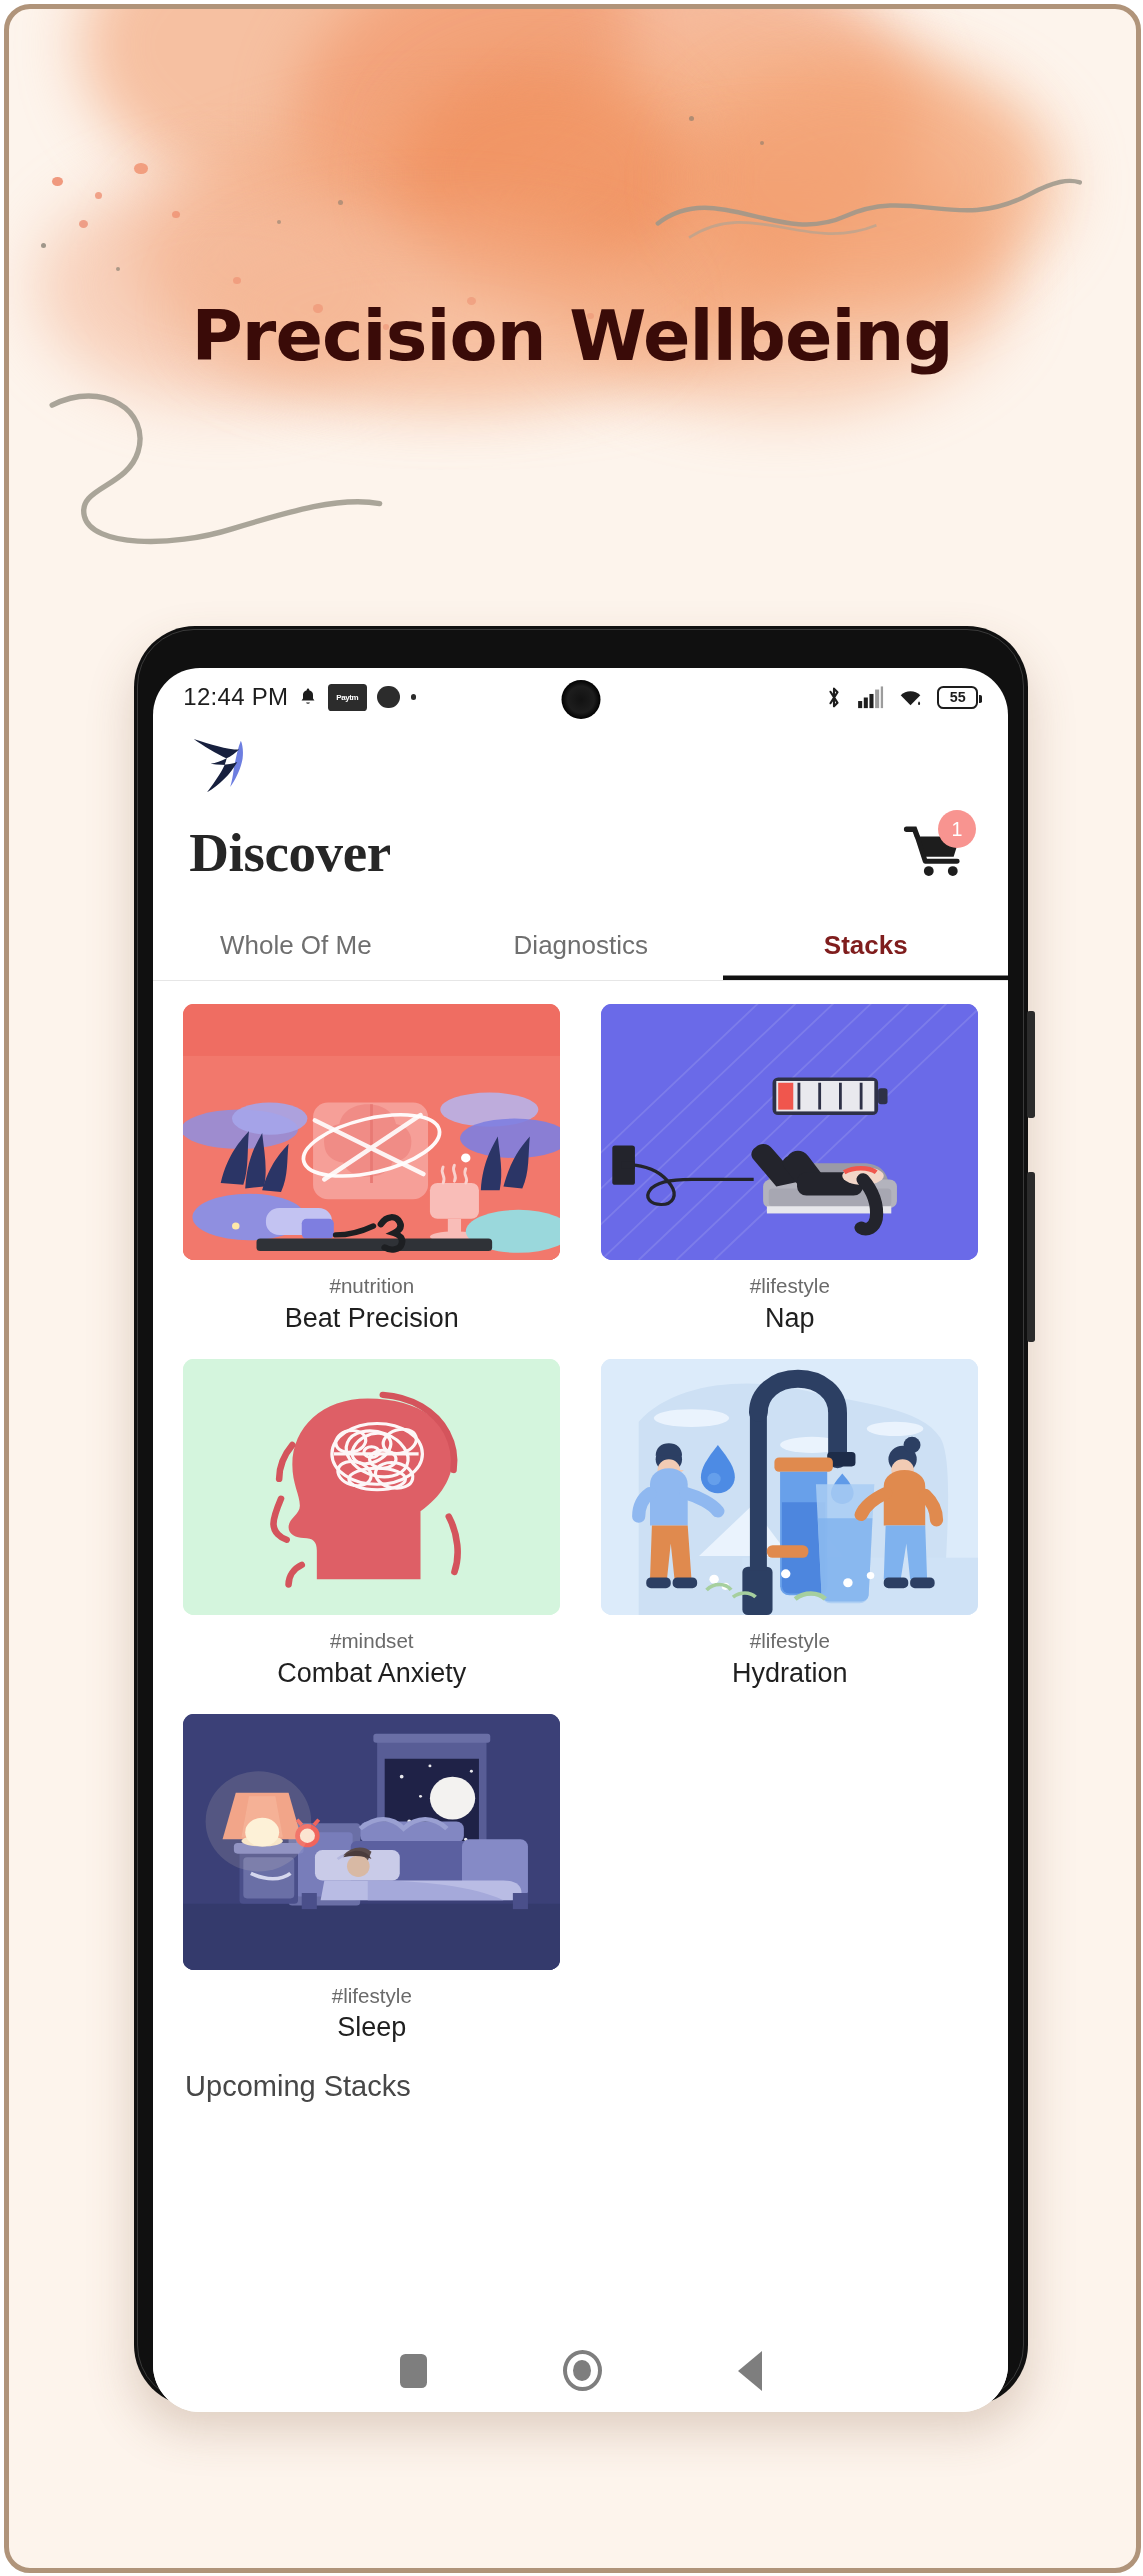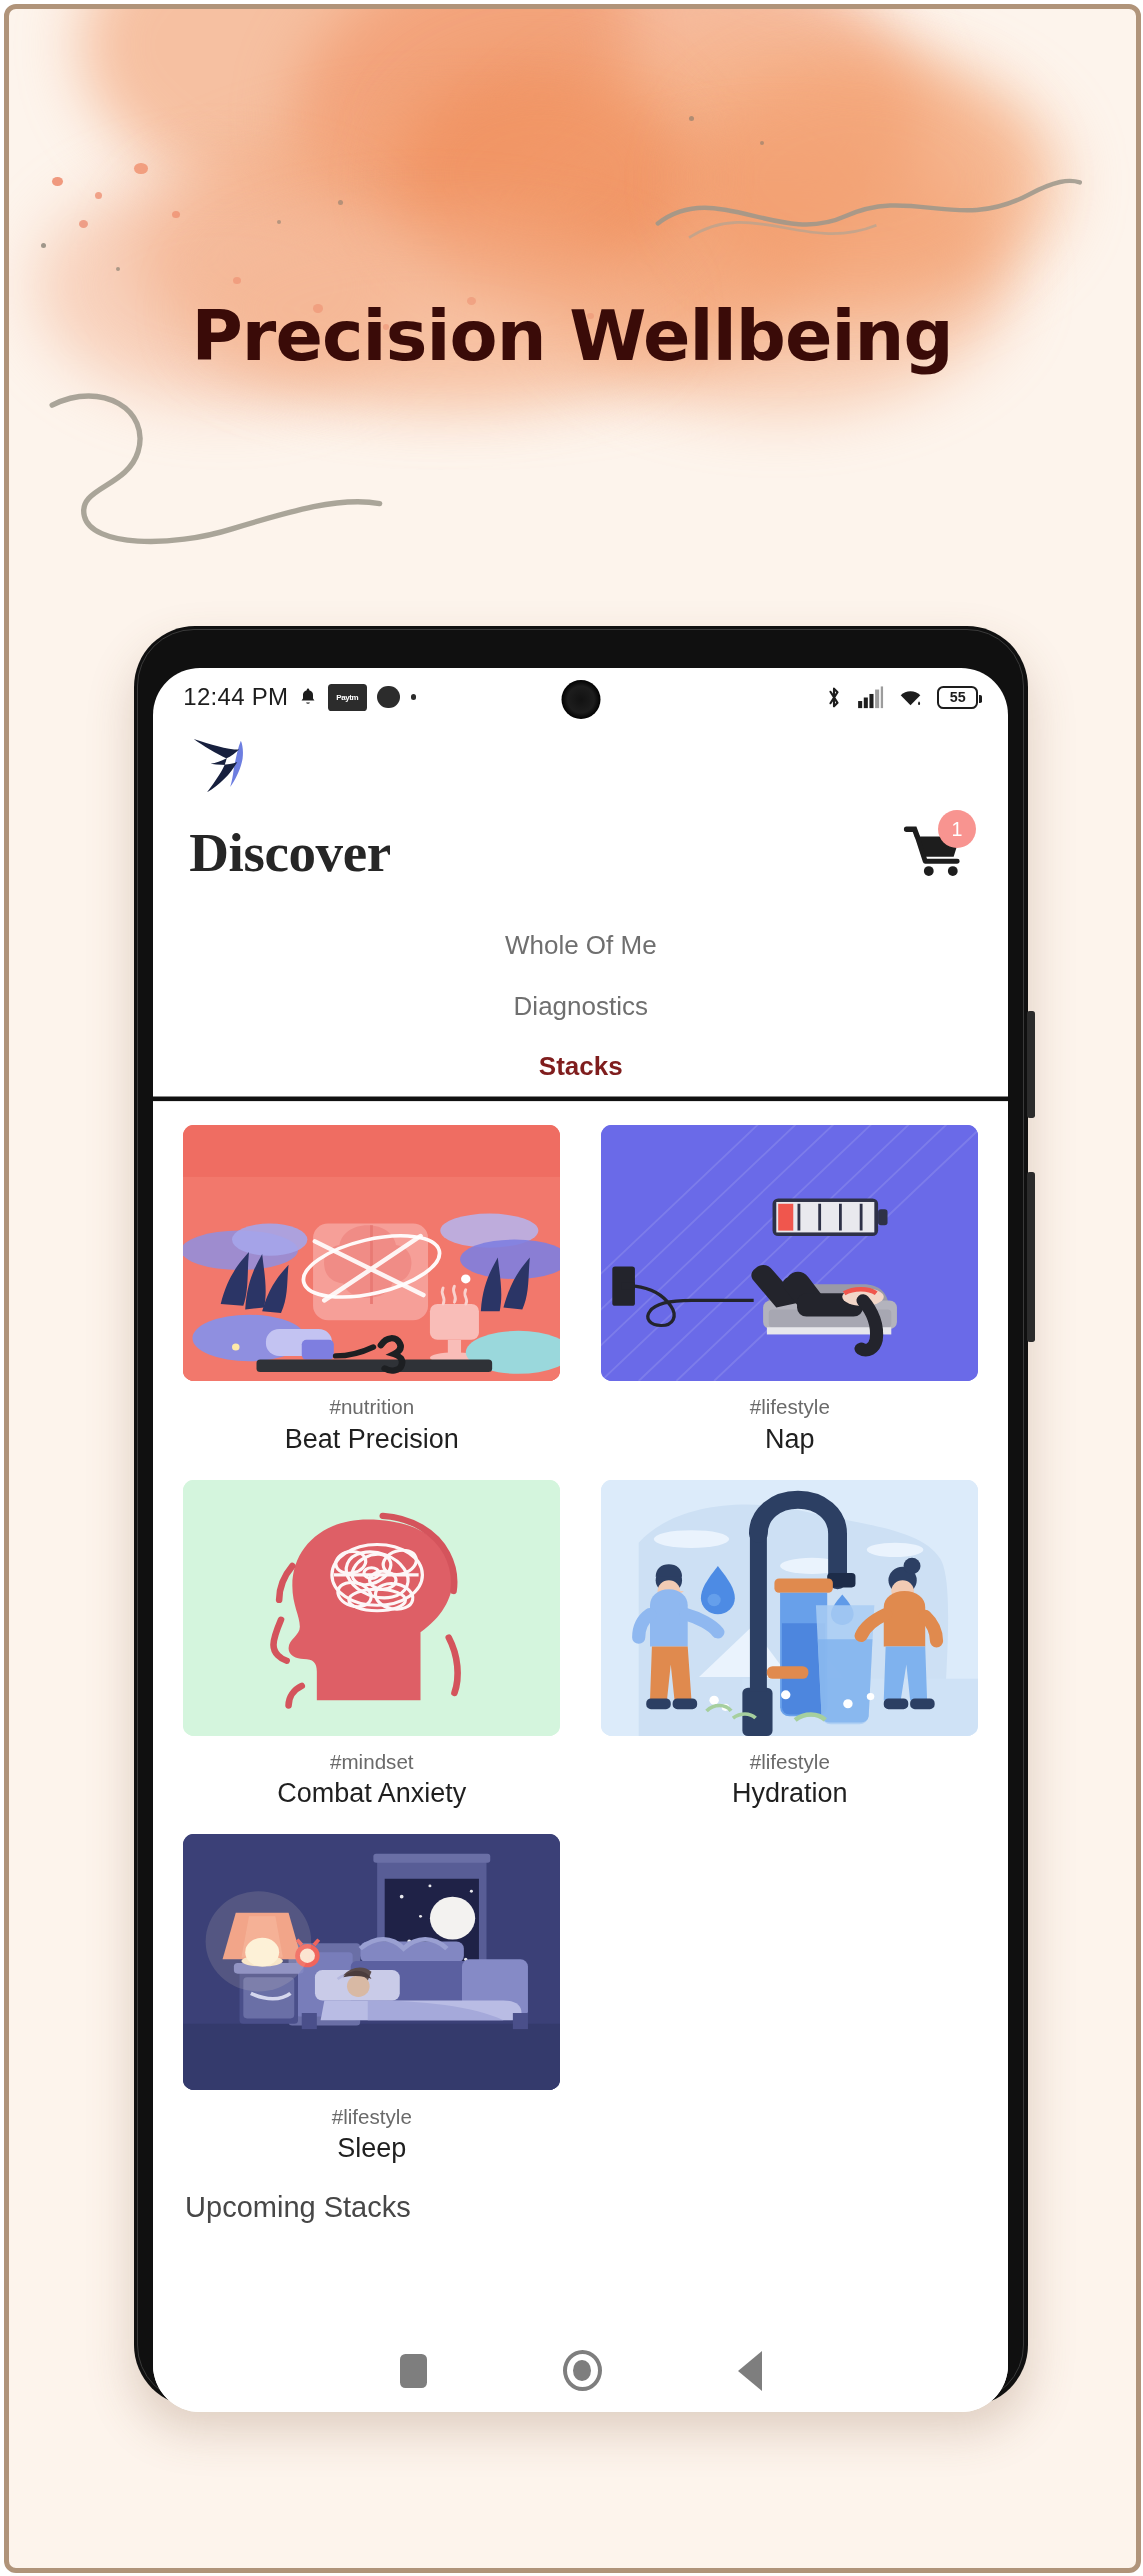--- a/index.html
+++ b/index.html
@@ -11,21 +11,21 @@
     background: #ffffff;
     font-family: "Liberation Sans", sans-serif;
   }
 
   
   #poster {
     position: absolute;
     left: 3.6px; top: 3.6px;
     width: 1137px; height: 2569px;
     border: 5.4px solid #b0947a;
-    border-radius: 12px;
+    border-radius: 26px;
     background: #fdf4ec;
     overflow: hidden;
   }
 
   
   #banner {
     position: absolute;
     left: 0; top: 0;
     width: 100%;
     height: 572px;
@@ -158,21 +158,20 @@
     font-size: 19.7px;
     display: flex; align-items: center; justify-content: center;
     font-family: "Liberation Sans", sans-serif;
   }
 
   
   #tabs {
     display: flex;
     margin-top: 16px;
     border-bottom: 1.8px solid #e6e6e6;
-    flex-direction: column;
   }
   .tab {
     flex: 1;
     text-align: center;
     padding: 10.7px 3.6px 18px;
     font-size: 26px;
     color: #6f6f6f;
     line-height: 1.22;
     font-family: "Liberation Sans", sans-serif;
   }

